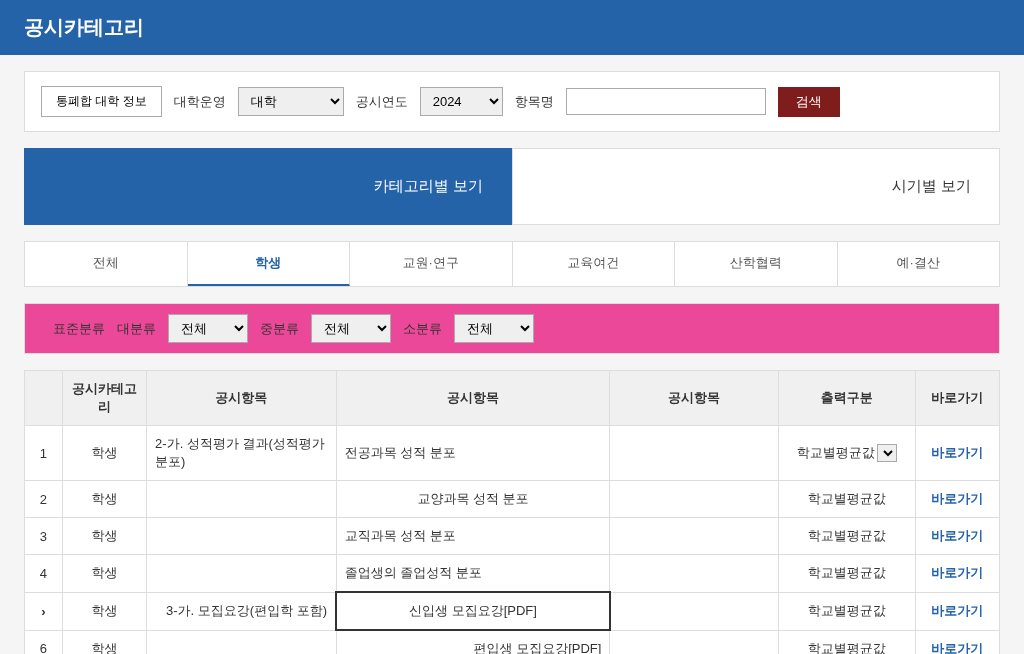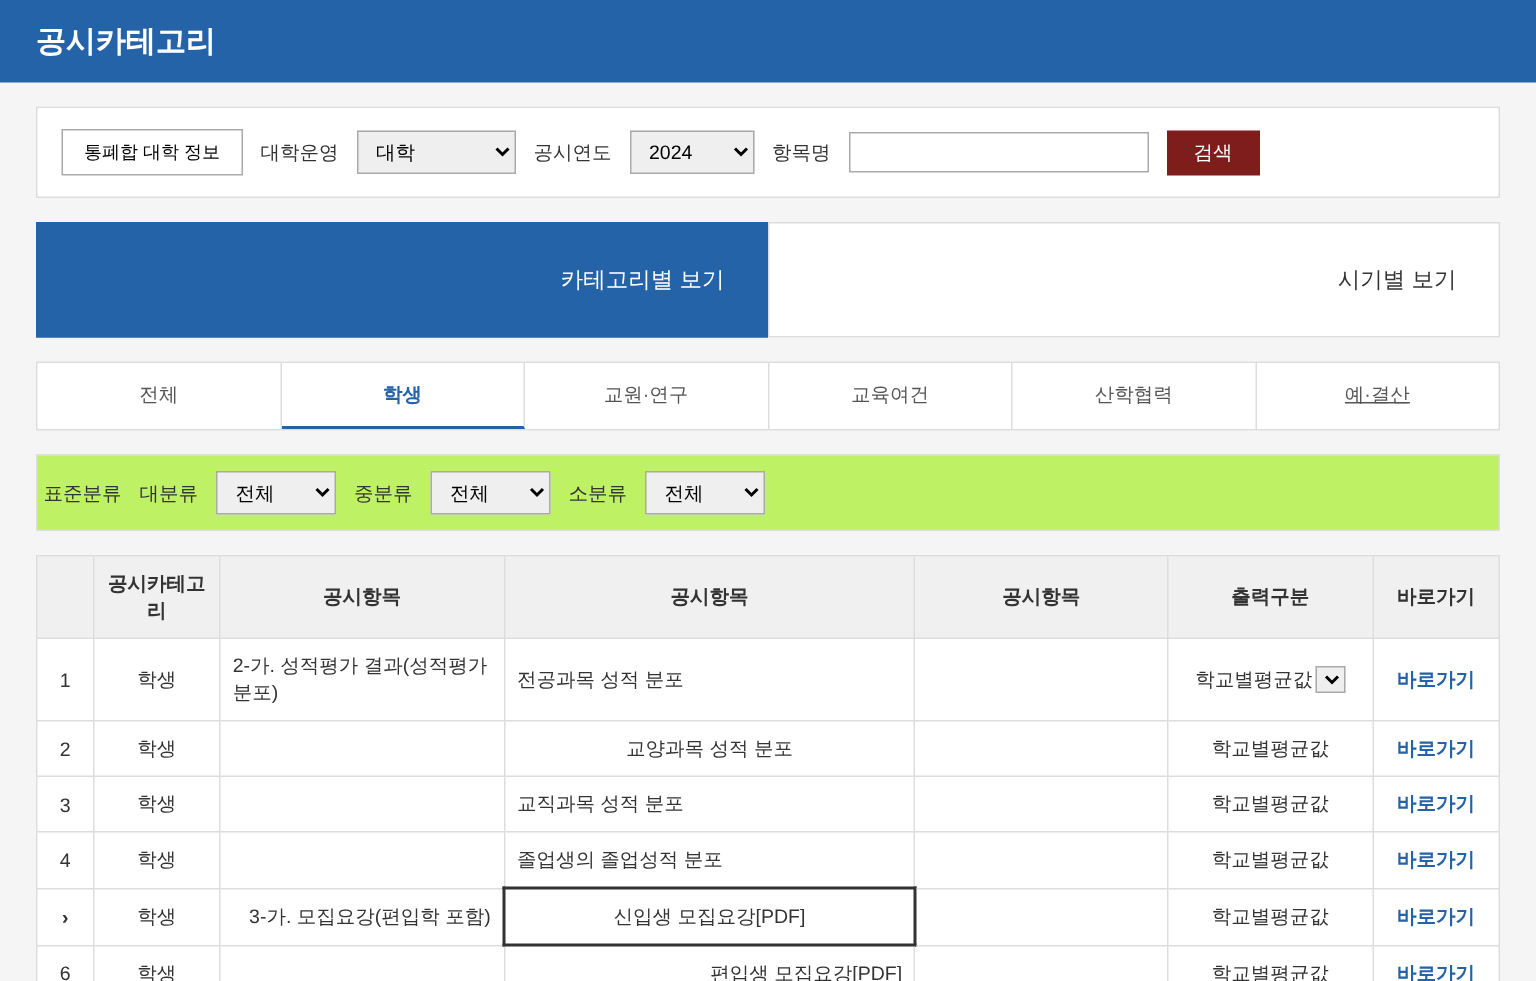--- a/index.html
+++ b/index.html
@@ -94,32 +94,32 @@
     }
     .cat-tab {
       flex: 1;
       text-align: center;
       padding: 12px 4px;
       font-size: 13px;
       cursor: pointer;
       border-right: 1px solid #ddd;
       color: #555;
     }
-    .cat-tab:last-child { border-right: none; text-decoration: underline; }
+    .cat-tab:last-child { border-right: none; }
     .cat-tab.active {
       color: #2563a8;
       font-weight: bold;
       border-bottom: 2px solid #2563a8;
     }
 
     
     .class-filter {
-      background: #bef264;
-      border: 1px solid #ddd;
-      padding: 10px 4px;
+      background: #ec4899;
+      border: 1px solid #ddd;
+      padding: 10px 28px;
       display: flex;
       align-items: center;
       gap: 12px;
       margin-bottom: 16px;
     }
     .class-filter .filter-label {
       font-size: 13px;
       color: #333;
       white-space: nowrap;
     }

